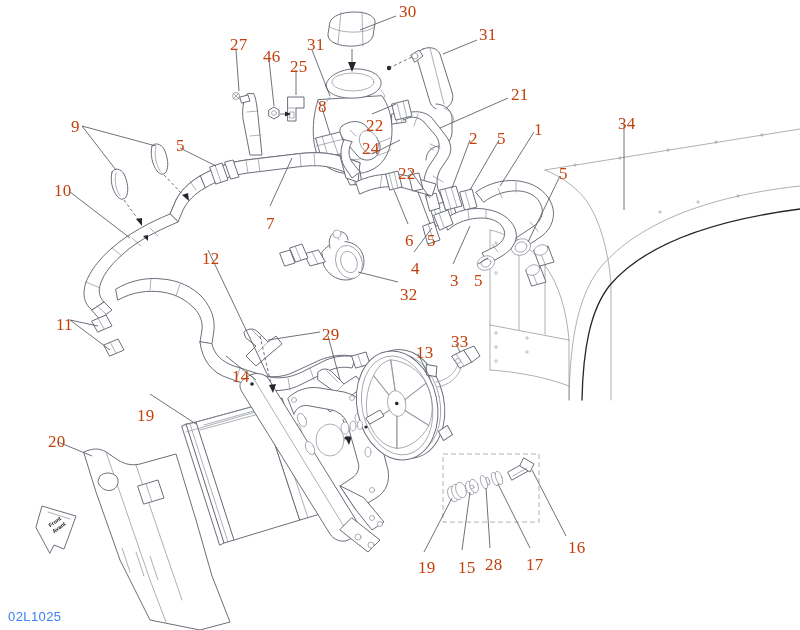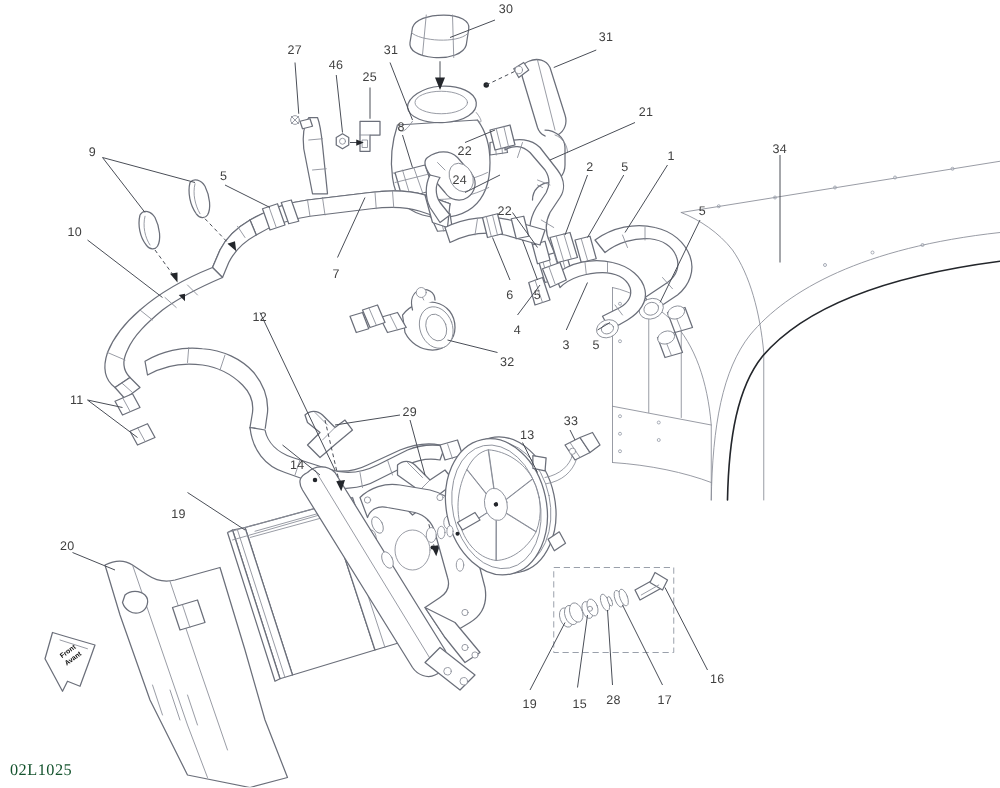--- a/index.html
+++ b/index.html
@@ -17,34 +17,34 @@
     font-family: "Liberation Sans", sans-serif;
   }
   #artwork {
     position: absolute;
     left: 0; top: 0;
     width: 800px;
     height: 630px;
   }
   .callout {
     position: absolute;
-    font-family: Liberation Sans, sans-serif;
-    font-size: 10px;
-    color: #404040;
+    font-family: Liberation Serif, serif;
+    font-size: 17px;
+    color: #c2410c;
     line-height: 1;
     white-space: nowrap;
     letter-spacing: 0.2px;
   }
   #sheet-code {
     position: absolute;
     left: 8px;
     bottom: 6px;
-    font-family: Liberation Serif, serif;
+    font-family: Liberation Sans, sans-serif;
     font-size: 13px;
-    color: #14532d;
+    color: #3b82f6;
     letter-spacing: 0.4px;
   }
   .front-arrow-label {
     position: absolute;
     font-family: "Liberation Sans", sans-serif;
     font-size: 5.5px;
     font-weight: bold;
     color: #111;
     line-height: 1.25;
     text-align: center;

